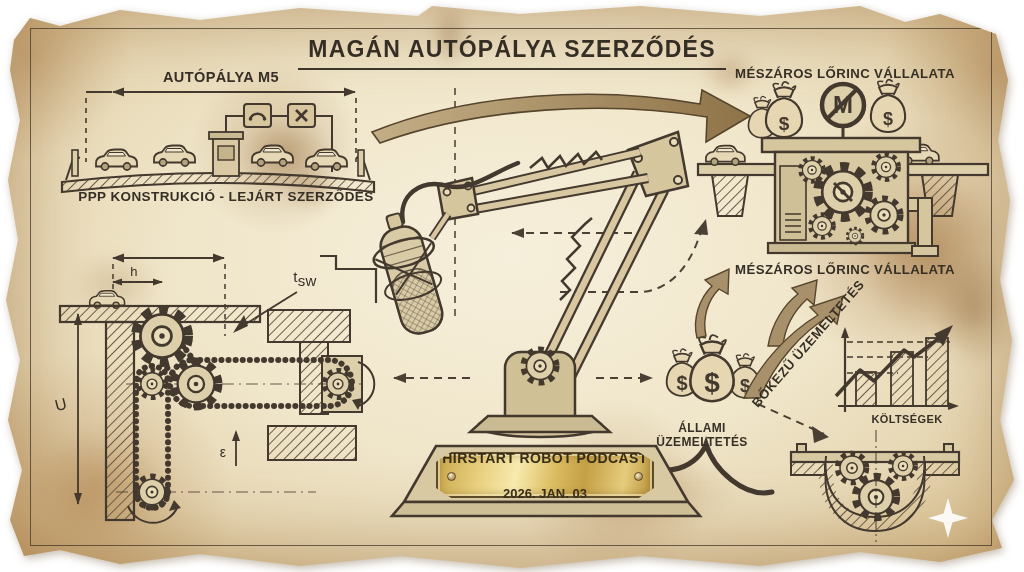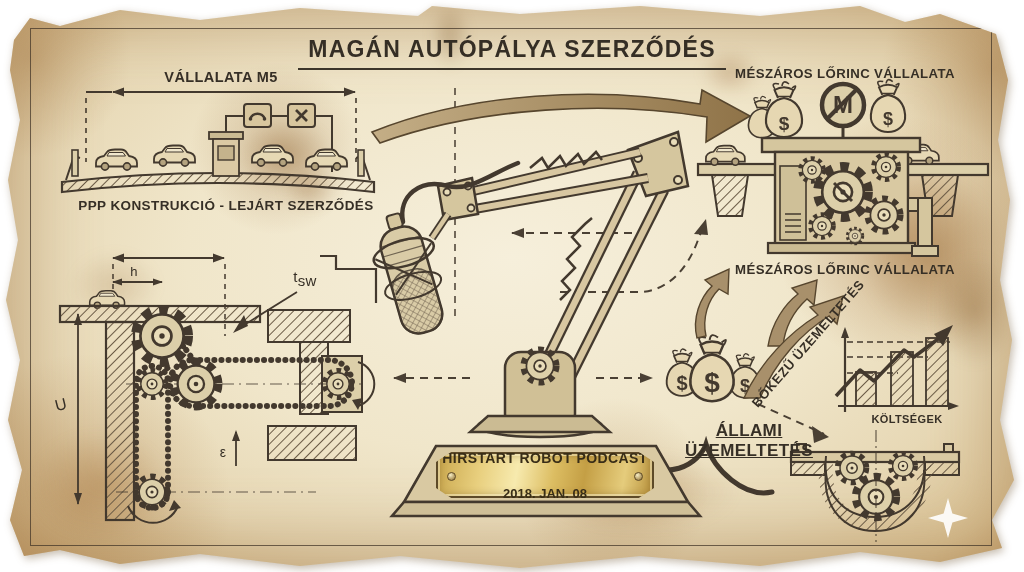--- a/index.html
+++ b/index.html
@@ -301,45 +301,45 @@
         <path d="M826,463 C822,502 845,524 875,524 C905,524 928,502 924,463" fill="none" stroke="#43392e" stroke-width="2" transform="translate(0,7)"></path>
         <use href="#gear" transform="translate(852,468) scale(0.75)"></use>
         <use href="#gear" transform="translate(903,466) scale(0.65)"></use>
         <use href="#gear" transform="translate(876,497) scale(1.05)"></use>
         <line x1="876" y1="430" x2="876" y2="542" stroke="#43392e" stroke-width="1.2" stroke-dasharray="12 4 2 4" opacity=".8"></line>
       </g>
     </svg>
 
     <div class="title"><span>MAGÁN AUTÓPÁLYA SZERZŐDÉS</span></div>
 
-    <div class="lbl" style="left:86px;top:69px;width:270px;font-size:14.5px;">VÁLLALATA M5</div>
-    <div class="lbl" style="left:56px;top:198px;width:340px;font-size:13.5px;">PPP KONSTRUKCIÓ - LEJÁRT SZERZŐDÉS</div>
+    <div class="lbl" style="left:86px;top:69px;width:270px;font-size:14.5px;">AUTÓPÁLYA M5</div>
+    <div class="lbl" style="left:56px;top:189px;width:340px;font-size:13.5px;">PPP KONSTRUKCIÓ - LEJÁRT SZERZŐDÉS</div>
 
     <div class="lbl" style="left:700px;top:66px;width:290px;font-size:13.2px;">MÉSZÁROS LŐRINC VÁLLALATA</div>
     <div class="lbl" style="left:700px;top:262px;width:290px;font-size:13.2px;">MÉSZÁROS LŐRINC VÁLLALATA</div>
 
-    <div class="lbl" style="left:681px;top:421px;width:136px;font-size:17px;line-height:1.2;text-decoration:underline;">
+    <div class="lbl" style="left:634px;top:421px;width:136px;font-size:12px;line-height:1.2;">
       <div>ÁLLAMI</div>
       <div>ÜZEMELTETÉS</div>
     </div>
 
     <div class="lbl rot" style="left:723px;top:336px;width:170px;font-size:13px;transform:rotate(-49deg);letter-spacing:.6px;">BŐKEZŰ ÜZEMELTETÉS</div>
 
     <div class="lbl" style="left:843px;top:413px;width:128px;font-size:11px;">KÖLTSÉGEK</div>
 
     <div class="lbl" style="left:124px;top:264px;width:20px;font-size:13px;font-weight:normal;">h</div>
     <div class="lbl" style="left:288px;top:268px;width:34px;font-size:15px;font-weight:normal;">
       <span>t</span><sub style="font-size:15px;">sw</sub>
     </div>
     <div class="lbl rot" style="left:50px;top:396px;width:22px;font-size:16px;font-weight:normal;transform:rotate(-14deg);">U</div>
     <div class="lbl" style="left:214px;top:444px;width:18px;font-size:14px;font-weight:normal;">ε</div>
 
     <div class="plaque">
       <span class="screw" style="left:9px;"></span>
       <span class="screw" style="right:9px;"></span>
       <div class="l1">HÍRSTART ROBOT PODCAST</div>
-      <div class="l2">2018. JAN. 08</div>
+      <div class="l2">2026. JAN. 03</div>
     </div>
 
     <div class="sparkle"></div>
   </div>
   </div>
 </div>
 
 </body></html>

